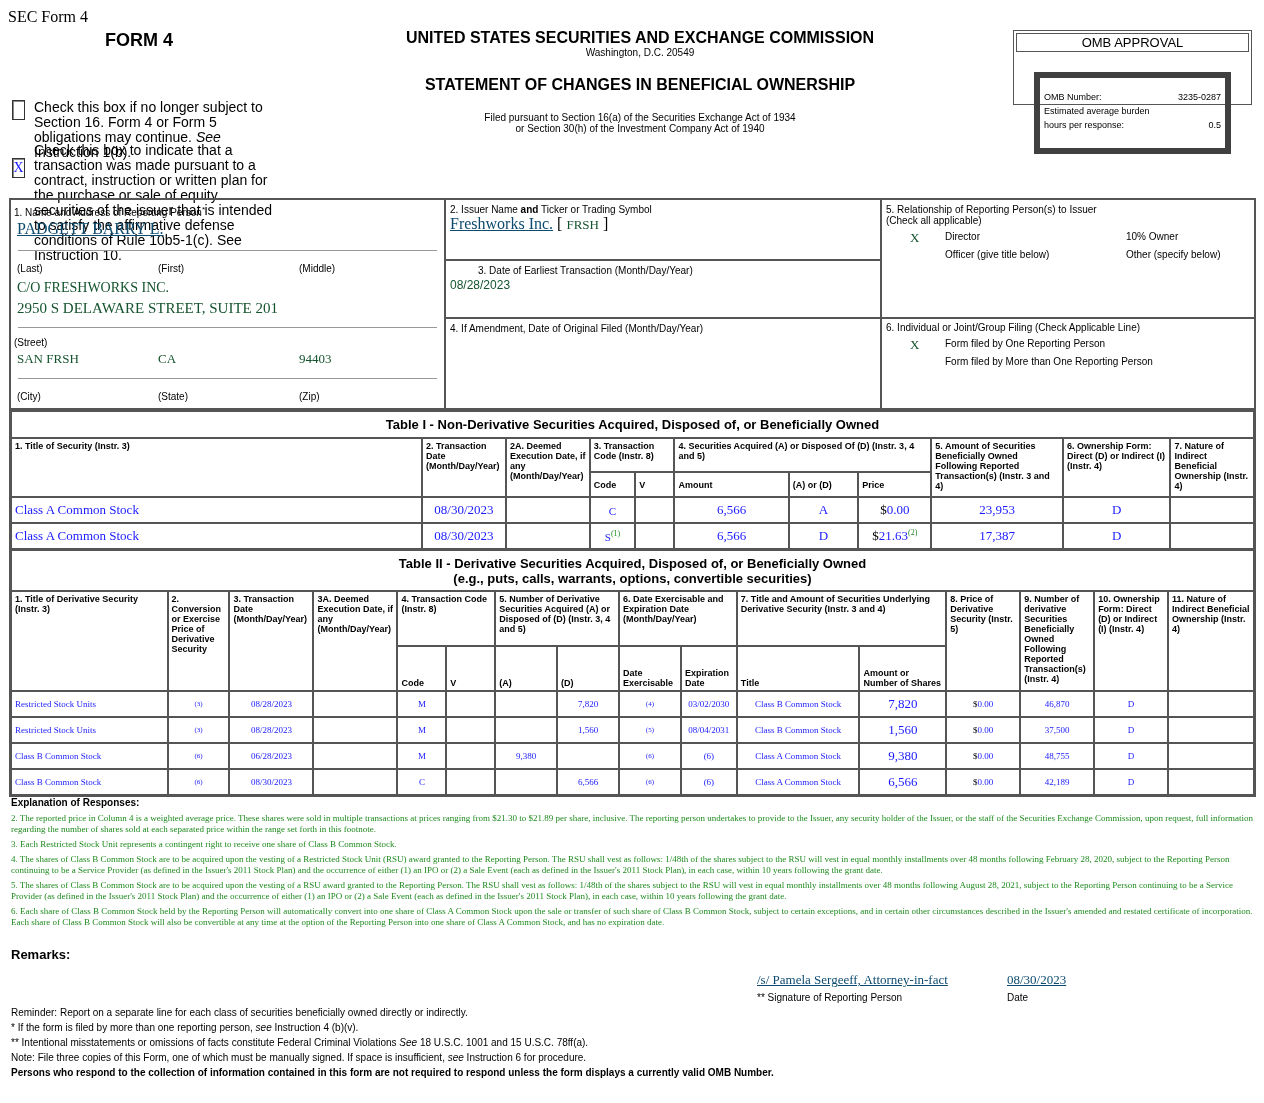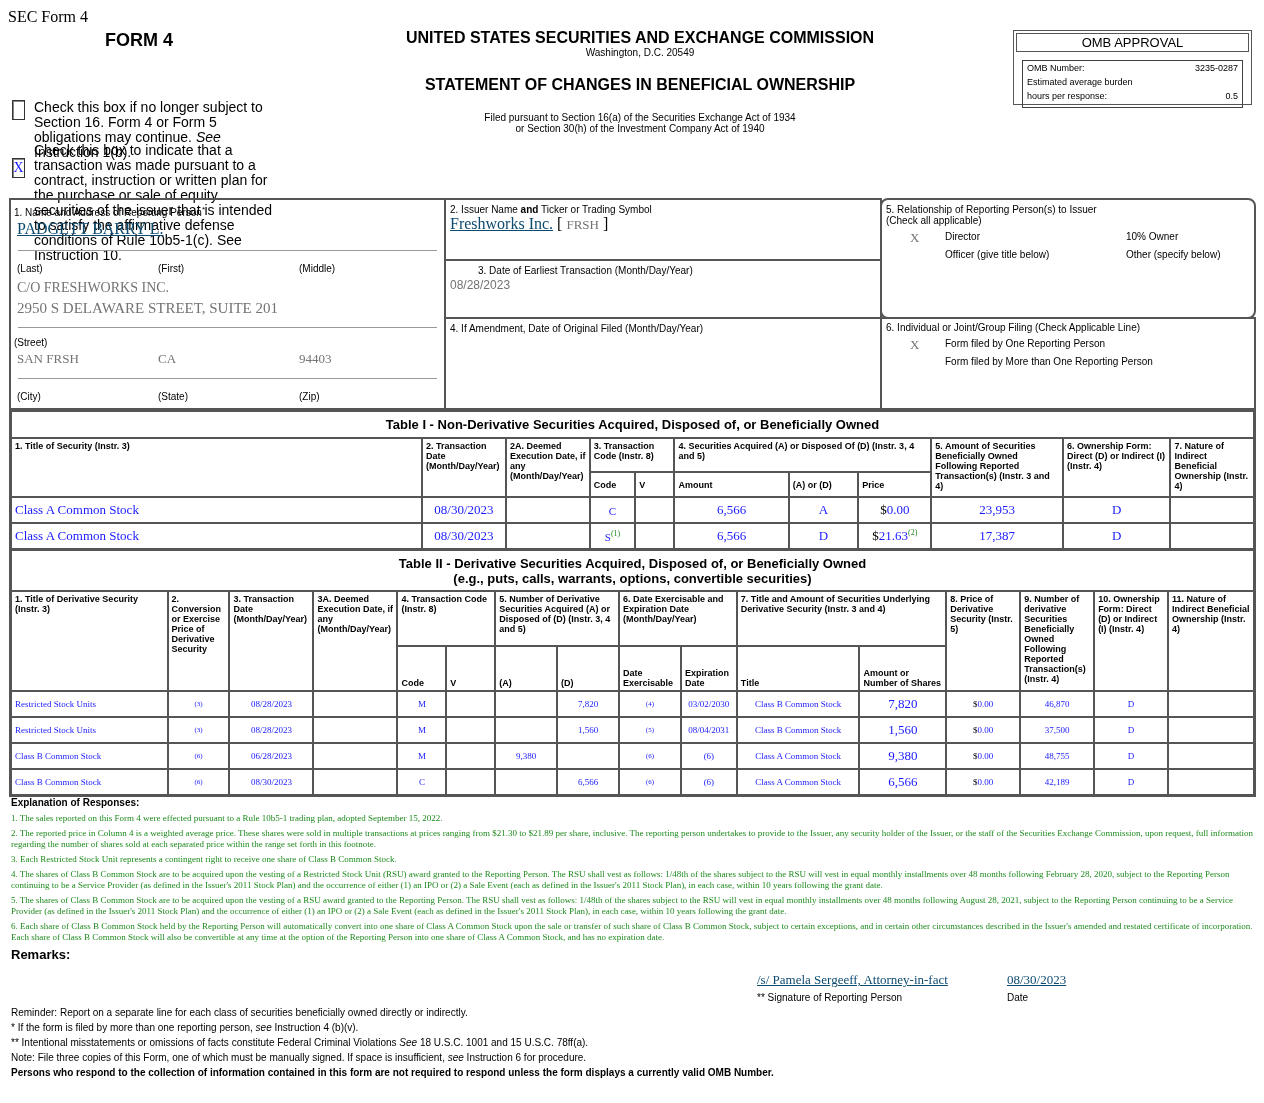--- a/index.html
+++ b/index.html
@@ -1,48 +1,48 @@
 <!DOCTYPE html>
 <html><head>
 <meta charset="utf-8">
 <style>
   html, body { margin:0; padding:0; background:#fff; }
   body { width:1264px; height:1103px; position:relative; font-family:"Liberation Sans", sans-serif; color:#000; overflow:hidden; }
   .serif { font-family:"Liberation Serif", serif; }
-  .blue { color:#737373; }
+  .blue { color:#14532d; }
   .green { color:#1f8a1f; }
   a.lnk { color:#0c4a6e; text-decoration:underline; }
   .abs { position:absolute; }
 
   #sec-title { left:8px; top:8px; font-size:16px; font-family:"Liberation Serif", serif; }
   #form4 { left:105px; top:30px; font-size:18px; font-weight:bold; }
   #commission { left:380px; width:520px; top:29px; text-align:center; font-size:16px; font-weight:bold; }
   #washington { left:380px; width:520px; top:47px; text-align:center; font-size:10px; }
   #statement { left:380px; width:520px; top:76px; text-align:center; font-size:16px; font-weight:bold; }
   #filed { left:380px; width:520px; top:112px; text-align:center; font-size:10px; line-height:11px; }
 
   #omb { left:1013px; top:30px; width:237px; height:73px; border:1px solid #555; }
   #omb .hdr { margin:2px; border:1px solid #555; text-align:center; font-size:13px; height:17px; line-height:17px; }
-  #omb .body { margin:8px; border:1px solid #404040; height:46px; padding:0 4px; font-size:9px; }
+  #omb .body { margin:20px; border:6px solid #404040; height:46px; padding:12px 4px; font-size:9px; }
   #omb .row { display:flex; justify-content:space-between; height:14px; line-height:14px; }
 
   .cb { width:11px; height:18px; border:1px solid #333; box-shadow:inset 1px 1px 0 #888; text-align:center; font-family:"Liberation Serif", serif; font-size:14px; line-height:18px; color:#1a1aff; }
   #cb1 { left:12px; top:100px; }
   #cb2 { left:12px; top:158px; }
   .cbtext { font-size:14px; line-height:15px; }
   #cbt1 { left:34px; top:100px; width:240px; }
   #cbt2 { left:34px; top:143px; width:240px; }
 
   
   .box { border:2px solid #555; box-sizing:border-box; }
   #box1 { left:9px; top:198px; width:437px; height:212px; }
   #box2 { left:444px; top:198px; width:438px; height:63px; }
   #box3 { left:444px; top:259px; width:438px; height:60px; }
   #box4 { left:444px; top:317px; width:438px; height:93px; }
-  #box5 { left:880px; top:198px; width:376px; height:121px;border-radius:8px; }
+  #box5 { left:880px; top:198px; width:376px; height:121px; }
   #box6 { left:880px; top:317px; width:376px; height:93px; }
   .lbl { font-size:10px; }
   .hr { position:absolute; left:7px; right:7px; height:1px; background:#999; }
 
   
   table.t { position:absolute; border-collapse:separate; border-spacing:0; border:2px solid #555; background:#fff; }
   table.t td, table.t th { border:1px solid #555; font-size:9px; font-weight:bold; text-align:left; vertical-align:top; padding:2px 3px; box-sizing:border-box; }
   table.t td.v { font-weight:normal; vertical-align:middle; text-align:center; font-family:"Liberation Serif", serif; color:#1a1aff; }
   table.t td.vl { text-align:left; }
   table.t td.bot { vertical-align:bottom; }
@@ -339,21 +339,20 @@
         <td class="v" style="font-size: 9px;"><span style="color: rgb(0, 0, 0);">$</span><span>0.00</span></td>
         <td class="v" style="font-size: 9px;">42,189</td>
         <td class="v" style="font-size: 9px;">D</td>
         <td class="v" style="font-size: 9px;"></td>
       </tr>
     </tbody>
 </table>
 
 <div class="abs" id="expl">
   <div class="h">Explanation of Responses:</div>
-  <div class="fn">1. The sales reported on this Form 4 were effected pursuant to a Rule 10b5-1 trading plan, adopted September 15, 2022.</div>
   <div class="fn">2. The reported price in Column 4 is a weighted average price. These shares were sold in multiple transactions at prices ranging from $21.30 to $21.89 per share, inclusive. The reporting person undertakes to provide to the Issuer, any security holder of the Issuer, or the staff of the Securities Exchange Commission, upon request, full information regarding the number of shares sold at each separated price within the range set forth in this footnote.</div>
   <div class="fn">3. Each Restricted Stock Unit represents a contingent right to receive one share of Class B Common Stock.</div>
   <div class="fn">4. The shares of Class B Common Stock are to be acquired upon the vesting of a Restricted Stock Unit (RSU) award granted to the Reporting Person. The RSU shall vest as follows: 1/48th of the shares subject to the RSU will vest in equal monthly installments over 48 months following February 28, 2020, subject to the Reporting Person continuing to be a Service Provider (as defined in the Issuer's 2011 Stock Plan) and the occurrence of either (1) an IPO or (2) a Sale Event (each as defined in the Issuer's 2011 Stock Plan), in each case, within 10 years following the grant date.</div>
   <div class="fn">5. The shares of Class B Common Stock are to be acquired upon the vesting of a RSU award granted to the Reporting Person. The RSU shall vest as follows: 1/48th of the shares subject to the RSU will vest in equal monthly installments over 48 months following August 28, 2021, subject to the Reporting Person continuing to be a Service Provider (as defined in the Issuer's 2011 Stock Plan) and the occurrence of either (1) an IPO or (2) a Sale Event (each as defined in the Issuer's 2011 Stock Plan), in each case, within 10 years following the grant date.</div>
   <div class="fn">6. Each share of Class B Common Stock held by the Reporting Person will automatically convert into one share of Class A Common Stock upon the sale or transfer of such share of Class B Common Stock, subject to certain exceptions, and in certain other circumstances described in the Issuer's amended and restated certificate of incorporation. Each share of Class B Common Stock will also be convertible at any time at the option of the Reporting Person into one share of Class A Common Stock, and has no expiration date.</div>
 </div>
 <div class="abs" id="remarks">Remarks:</div>
 
 <a class="abs lnk" id="sig">/s/ Pamela Sergeeff, Attorney-in-fact</a>
 <a class="abs lnk" id="sigdate">08/30/2023</a>

